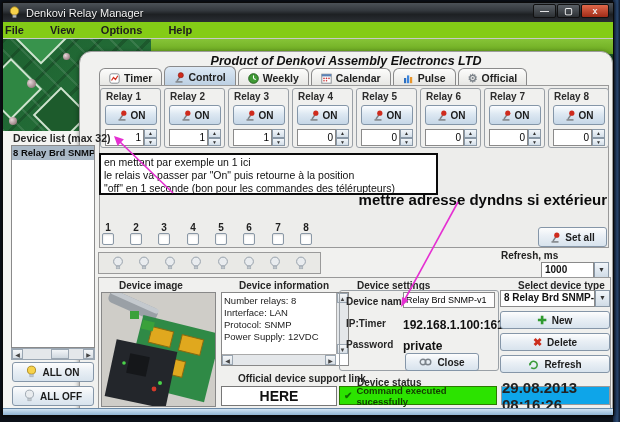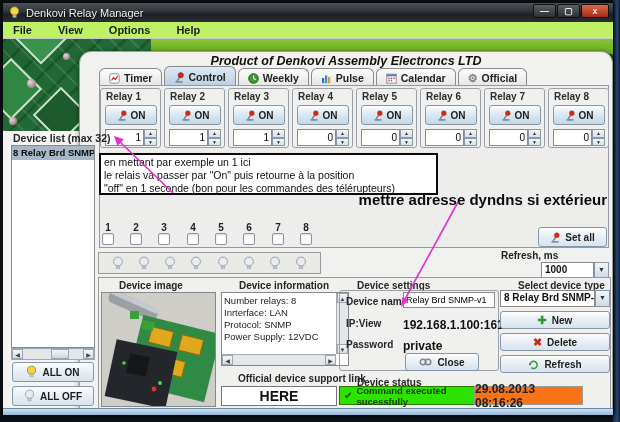--- a/index.html
+++ b/index.html
@@ -18,22 +18,22 @@
     display:flex; align-items:center; padding-left:6px; }
   .titlebar-text { color:#f2f2f2; font-size:11px; margin-left:6px; text-shadow:0 1px 1px #000; }
   .bulb-ico { width:11px; height:13px; display:inline-block; }
   .winbtns { position:absolute; right:4px; top:1px; display:flex; gap:1px; }
   .winbtn { width:23px; height:14px; border:1px solid #111; border-radius:2px;
     background:linear-gradient(#5a6066,#2c3034); color:#eee; font-size:9px; line-height:12px;
     text-align:center; font-weight:bold; }
   .winbtn.close { width:28px; background:linear-gradient(#e0684a,#a02c18); }
 
   
-  .menubar { position:absolute; left:0; top:19px; width:100%; height:17px; background:#bef264;
-    border-bottom:1px solid #c9c9c9; display:flex; align-items:center; gap:26px; padding-left:10px; }
+  .menubar { position:absolute; left:0; top:19px; width:100%; height:17px; background:#84cc16;
+    border-bottom:1px solid #c9c9c9; display:flex; align-items:center; gap:26px; padding-left:2px; }
   .menu-item { font-size:11px; font-weight:bold; color:#1d1d1d; }
 
   
   .pcb { position:absolute; left:0; top:36px; width:610px; height:92px; overflow:hidden;
     background:
       repeating-linear-gradient(45deg, rgba(255,255,255,.10) 0 2px, transparent 2px 14px),
       repeating-linear-gradient(-45deg, rgba(0,0,0,.18) 0 3px, transparent 3px 17px),
       linear-gradient(135deg,#1d6130,#2a7a3f 45%,#174e27); }
   .pcb .diamond { position:absolute; border:2px solid #cfe3cf; background:#2f8743; transform:rotate(45deg); }
   .pcb .pad { position:absolute; border-radius:50%; background:radial-gradient(circle at 35% 35%, #e8d8da, #9d8387 70%, #6d565a); }
@@ -123,23 +123,23 @@
     border:1px solid #9aa0a6; border-radius:3px; }
   .field-label { position:absolute; font-size:10px; font-weight:bold; color:#262626; }
   .field-value { position:absolute; font-size:12px; font-weight:bold; color:#111; }
   .name-input { position:absolute; left:400px; top:289px; width:92px; height:16px; border:1px solid #8a8a8a;
     background:#fdfdfd; font-size:9px; padding:1px 2px; font-family:"Liberation Sans",sans-serif; }
   .close-btn { position:absolute; left:402px; top:350px; width:74px; height:18px; }
 
   .status-green { position:absolute; left:336px; top:383px; width:158px; height:19px;
     border:1px solid #2b7a00; display:flex; align-items:center; gap:4px; padding-left:4px;
     font-size:9.5px; font-weight:bold; color:#123c00; }
-  .date-box { position:absolute; left:471px; top:383px; width:109px; height:19px; background:#f97316;
+  .date-box { position:absolute; left:498px; top:383px; width:109px; height:19px; background:#0ea5e9;
     border:1px solid #999; display:flex; align-items:center; justify-content:center;
-    font-size:12px; font-weight:bold; color:#222; }
+    font-size:15px; font-weight:bold; color:#222; }
 
   .type-combo { position:absolute; left:497px; top:287px; width:110px; height:17px; display:flex; }
   .side-btn { position:absolute; left:497px; width:110px; height:18px; }
 
   
   .devlist-label { position:absolute; left:10px; top:129px; font-size:10.5px; font-weight:bold; color:#262626; }
   .devlist { position:absolute; left:8px; top:142px; width:84px; height:203px; background:#fff; border:1px solid #8a8a8a; }
   .devlist-item { height:14px; background:#a9b8c6; font-size:9.5px; font-weight:bold; color:#0c0c0c;
     line-height:14px; padding-left:1px; white-space:nowrap; overflow:hidden; }
   .devlist-hscroll { position:absolute; left:8px; top:345px; width:84px; height:12px;
@@ -215,37 +215,37 @@
     <div class="tab">
       <svg class="ico" width="11" height="11" viewBox="0 0 11 11">
           <circle cx="5.5" cy="5.5" r="4.8" fill="#3f9a35" stroke="#256320"></circle>
           <line x1="5.5" y1="5.5" x2="5.5" y2="2.4" stroke="#fff" stroke-width="1.1"></line>
           <line x1="5.5" y1="5.5" x2="7.8" y2="6.6" stroke="#fff" stroke-width="1.1"></line>
         </svg>
       <span>Weekly</span>
     </div>
     <div class="tab">
       <svg class="ico" width="11" height="11" viewBox="0 0 11 11">
-          <rect x="1" y="5" width="2.2" height="5.2" fill="#2d6fc0"></rect>
-          <rect x="4" y="2.4" width="2.2" height="7.8" fill="#3d86dd"></rect>
-          <rect x="7" y="4" width="2.2" height="6.2" fill="#e8962c"></rect>
-        </svg>
-      <span>Pulse</span>
-    </div>
-    <div class="tab">
-      <svg class="ico" width="11" height="11" viewBox="0 0 11 11">
           <rect x=".8" y="1.2" width="9.4" height="9" fill="#fff" stroke="#8a8f94"></rect>
           <rect x=".8" y="1.2" width="9.4" height="2.2" fill="#5b82b5"></rect>
           <circle cx="3" cy="5.4" r=".8" fill="#c33"></circle>
           <circle cx="5.5" cy="5.4" r=".8" fill="#c33"></circle>
           <circle cx="8" cy="5.4" r=".8" fill="#c33"></circle>
           <circle cx="3" cy="7.8" r=".8" fill="#c33"></circle>
           <circle cx="5.5" cy="7.8" r=".8" fill="#c33"></circle>
         </svg>
       <span>Calendar</span>
+    </div>
+    <div class="tab">
+      <svg class="ico" width="11" height="11" viewBox="0 0 11 11">
+          <rect x="1" y="5" width="2.2" height="5.2" fill="#2d6fc0"></rect>
+          <rect x="4" y="2.4" width="2.2" height="7.8" fill="#3d86dd"></rect>
+          <rect x="7" y="4" width="2.2" height="6.2" fill="#e8962c"></rect>
+        </svg>
+      <span>Pulse</span>
     </div>
     <div class="tab">
       <span class="ico" style="font-size:11px;color:#7d848b;line-height:11px;">⚙</span>
       <span>Official</span>
     </div>
   </div>
 
   <div class="tab-content"></div>
 
   <div class="relay-box" style="left:97px">
@@ -508,21 +508,21 @@
       <button class="sb-btn" style="right:0;top:0;height:10px">▶</button>
     </div>
   </div>
   <span class="grp-label" style="left:219px;top:370px">Official device support link</span>
   <button class="here-btn">HERE</button>
 
   <span class="grp-label" style="left:338px;top:277px">Device settings</span>
   <div class="settings-box"></div>
   <span class="field-label" style="left:343px;top:293px">Device name</span>
   <input class="name-input" value="Relay Brd SNMP-v1" style="">
-  <span class="field-label" style="left:343px;top:315px">IP:View</span>
+  <span class="field-label" style="left:343px;top:315px">IP:Timer</span>
   <span class="field-value" style="left:400px;top:315px">192.168.1.100:161</span>
   <span class="field-label" style="left:343px;top:336px">Password</span>
   <span class="field-value" style="left:400px;top:336px">private</span>
   <button class="btn close-btn">
     <svg width="13" height="8" viewBox="0 0 13 8">
         <circle cx="4" cy="4" r="2.8" fill="none" stroke="#7b838b" stroke-width="1.4"></circle>
         <circle cx="9" cy="4" r="2.8" fill="none" stroke="#7b838b" stroke-width="1.4"></circle>
       </svg>
     <span>Close</span>
   </button>

